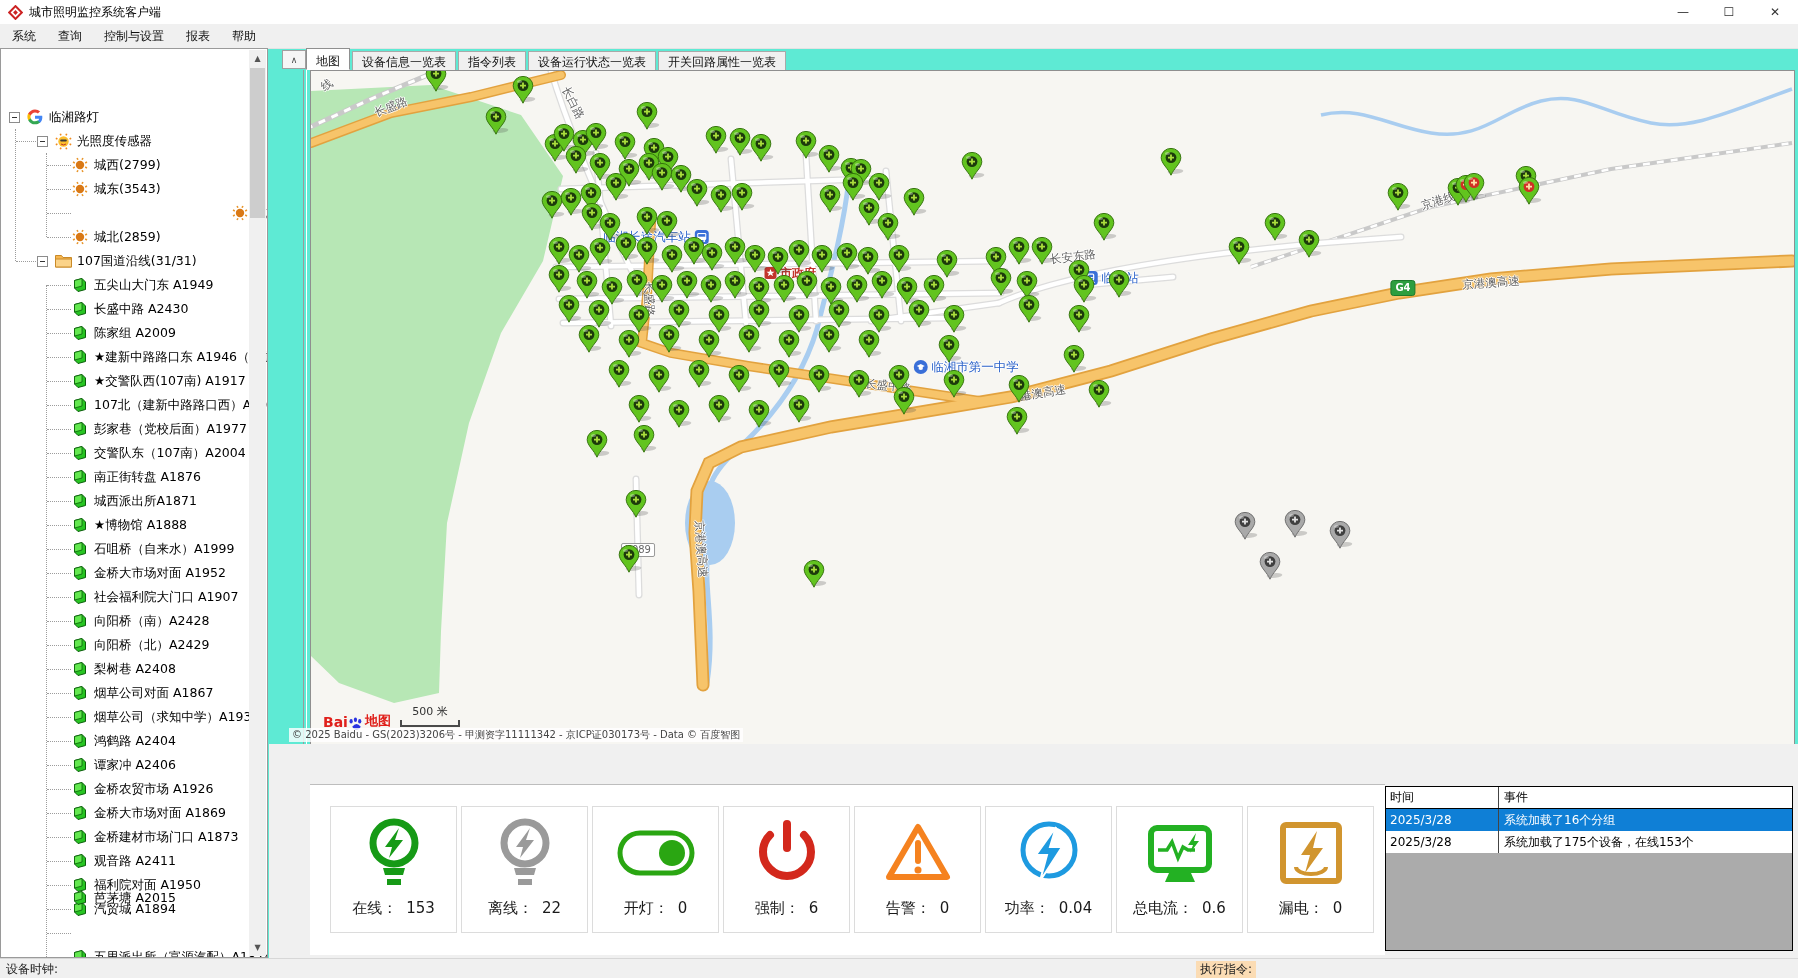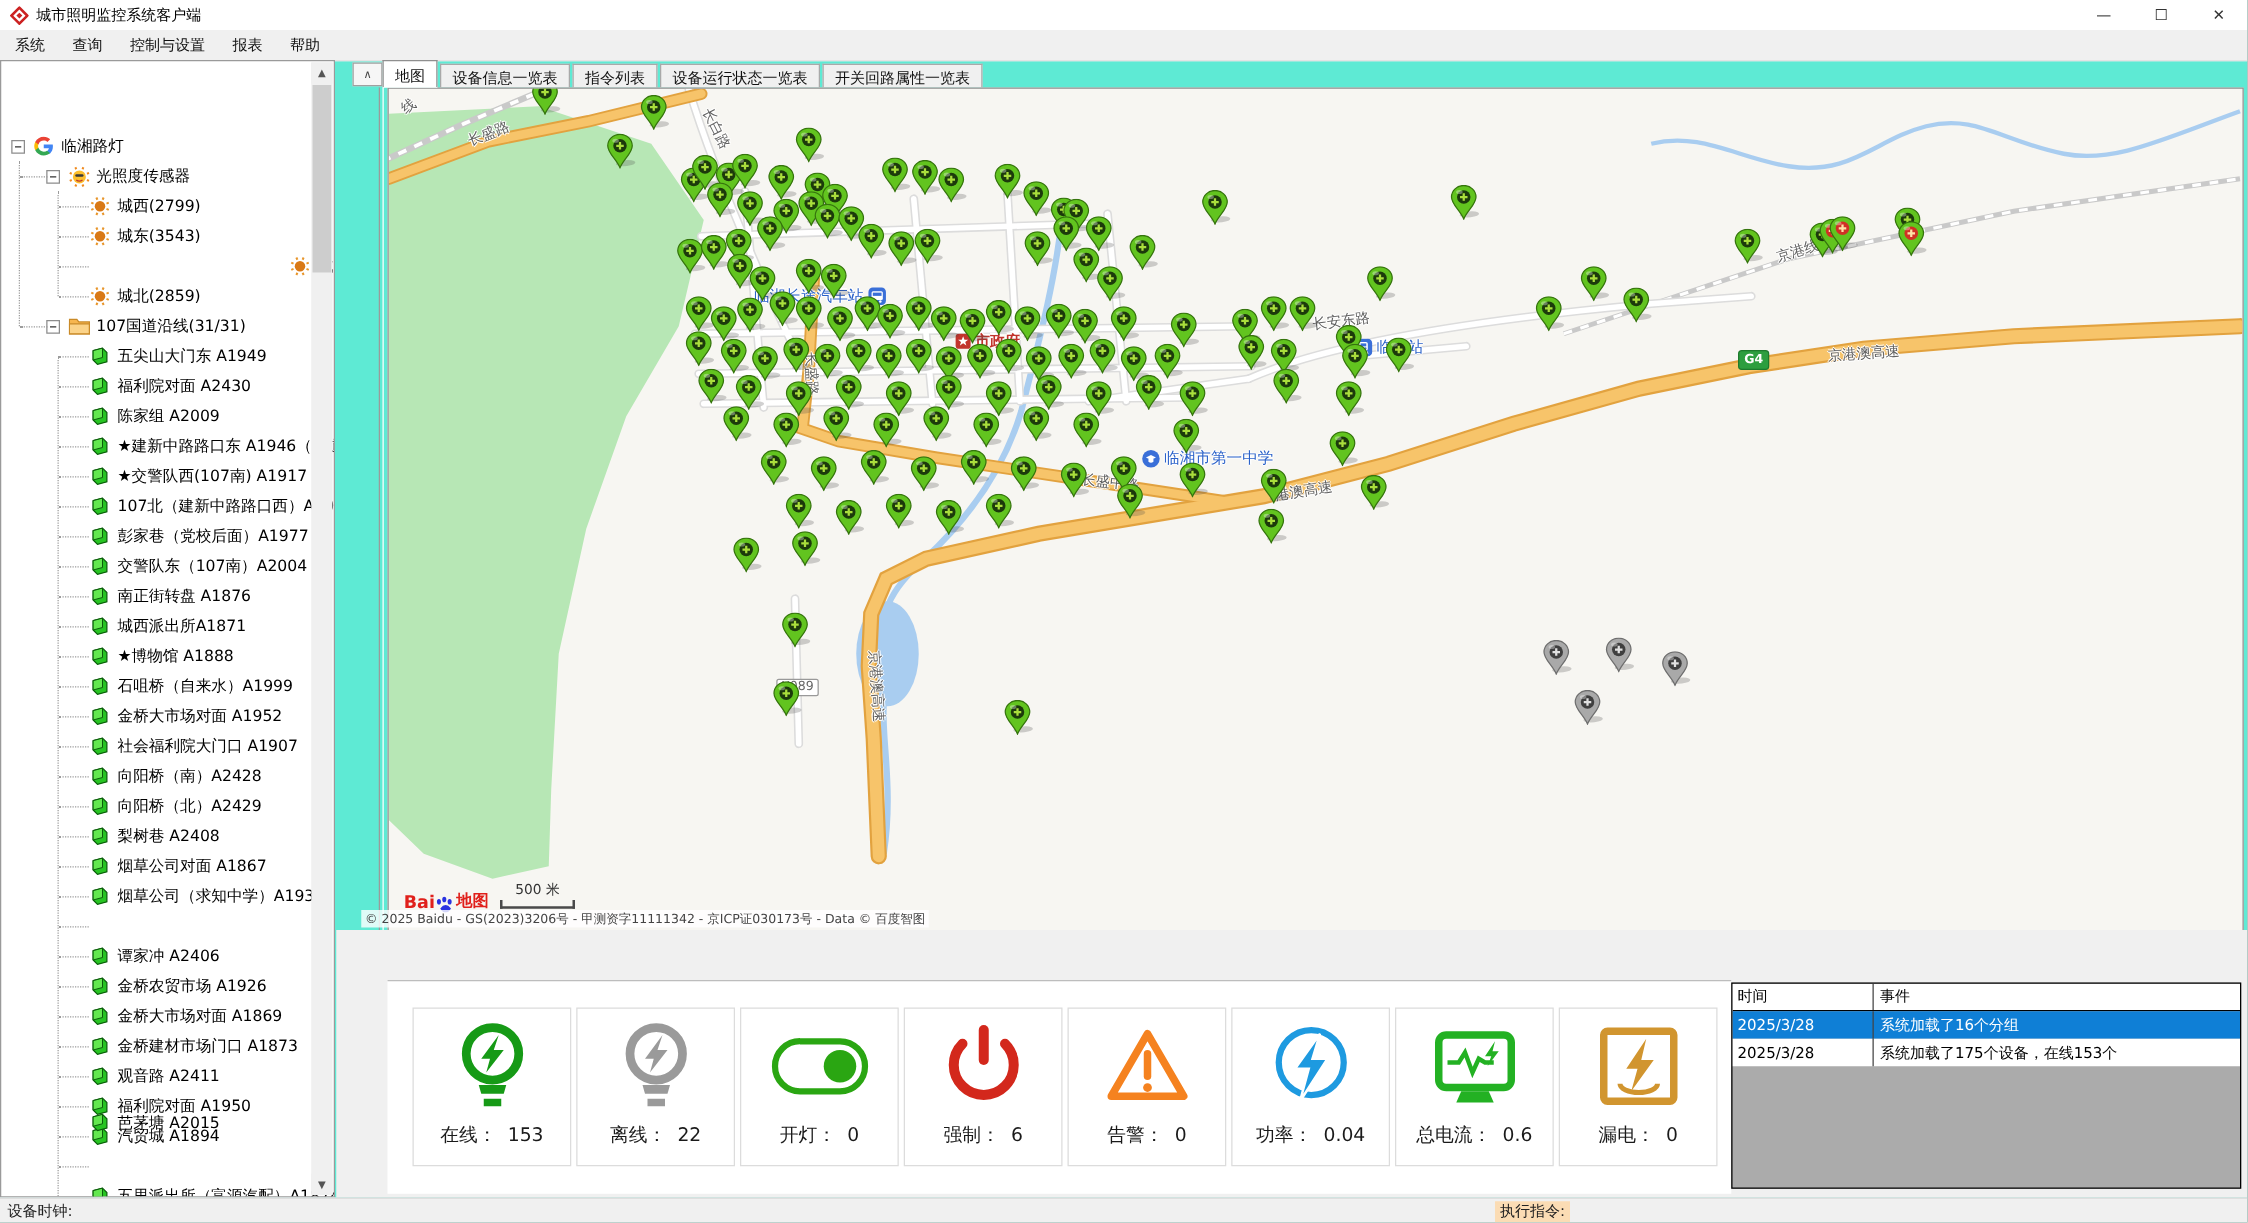--- a/index.html
+++ b/index.html
@@ -223,21 +223,21 @@
           <span>五尖山大门东 A1949</span>
         </div>
         <div class="stub" style="left: 46px; width: 24px; top: 236px;"></div>
         <div class="trow" style="top: 248px; left: 0px; width: 250px; padding-left: 70px;">
           <span class="ticon">
             <svg width="16" height="16" viewBox="0 0 16 16">
               <path d="M2.5 3.5 L10 1.5 L13.5 5 L13.5 12.5 L6 14.5 L2.5 11 Z" fill="#27c422" stroke="#0b5e0b"></path>
               <path d="M2.5 3.5 L10 1.5 L10 9 L2.5 11 Z" fill="#63e84f" stroke="#0b5e0b" stroke-width="0.8"></path>
             </svg>
           </span>
-          <span>福利院对面 A2430</span>
+          <span>长盛中路 A2430</span>
         </div>
         <div class="stub" style="left: 46px; width: 24px; top: 260px;"></div>
         <div class="trow" style="top: 272px; left: 0px; width: 250px; padding-left: 70px;">
           <span class="ticon">
             <svg width="16" height="16" viewBox="0 0 16 16">
               <path d="M2.5 3.5 L10 1.5 L13.5 5 L13.5 12.5 L6 14.5 L2.5 11 Z" fill="#27c422" stroke="#0b5e0b"></path>
               <path d="M2.5 3.5 L10 1.5 L10 9 L2.5 11 Z" fill="#63e84f" stroke="#0b5e0b" stroke-width="0.8"></path>
             </svg>
           </span>
           <span>陈家组 A2009</span>
@@ -396,20 +396,29 @@
         <div class="trow" style="top: 656px; left: 0px; width: 250px; padding-left: 70px;">
           <span class="ticon">
             <svg width="16" height="16" viewBox="0 0 16 16">
               <path d="M2.5 3.5 L10 1.5 L13.5 5 L13.5 12.5 L6 14.5 L2.5 11 Z" fill="#27c422" stroke="#0b5e0b"></path>
               <path d="M2.5 3.5 L10 1.5 L10 9 L2.5 11 Z" fill="#63e84f" stroke="#0b5e0b" stroke-width="0.8"></path>
             </svg>
           </span>
           <span>烟草公司（求知中学）A1933</span>
         </div>
         <div class="stub" style="left: 46px; width: 24px; top: 668px;"></div>
+        <div class="trow" style="top: 680px; left: 0px; width: 250px; padding-left: 70px;">
+          <span class="ticon">
+            <svg width="16" height="16" viewBox="0 0 16 16">
+              <path d="M2.5 3.5 L10 1.5 L13.5 5 L13.5 12.5 L6 14.5 L2.5 11 Z" fill="#27c422" stroke="#0b5e0b"></path>
+              <path d="M2.5 3.5 L10 1.5 L10 9 L2.5 11 Z" fill="#63e84f" stroke="#0b5e0b" stroke-width="0.8"></path>
+            </svg>
+          </span>
+          <span>鸿鹤路 A2404</span>
+        </div>
         <div class="stub" style="left: 46px; width: 24px; top: 692px;"></div>
         <div class="trow" style="top: 704px; left: 0px; width: 250px; padding-left: 70px;">
           <span class="ticon">
             <svg width="16" height="16" viewBox="0 0 16 16">
               <path d="M2.5 3.5 L10 1.5 L13.5 5 L13.5 12.5 L6 14.5 L2.5 11 Z" fill="#27c422" stroke="#0b5e0b"></path>
               <path d="M2.5 3.5 L10 1.5 L10 9 L2.5 11 Z" fill="#63e84f" stroke="#0b5e0b" stroke-width="0.8"></path>
             </svg>
           </span>
           <span>谭家冲 A2406</span>
         </div>

